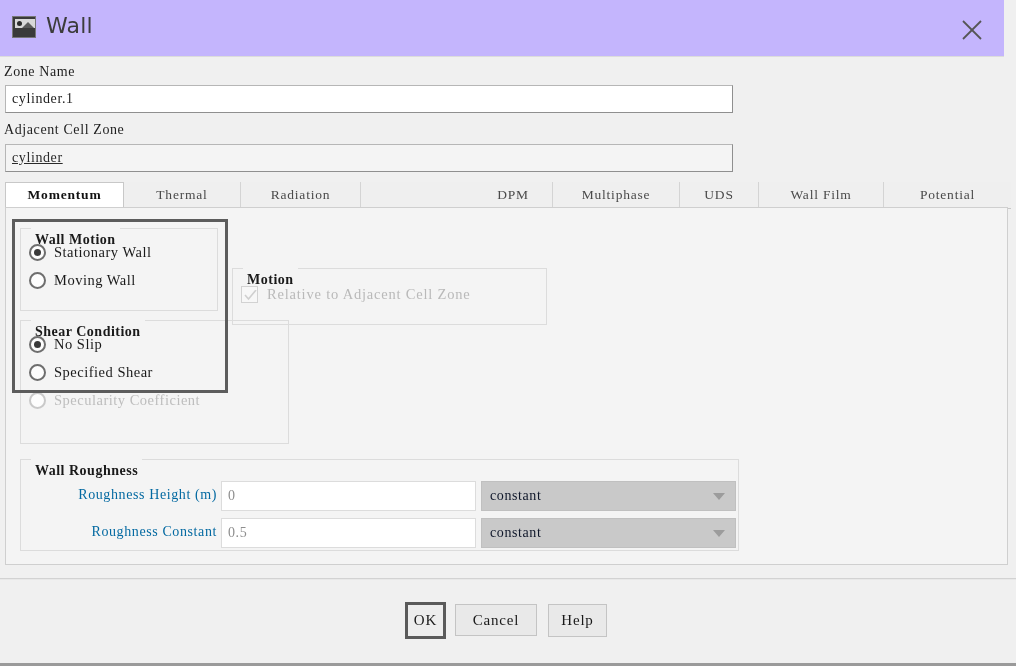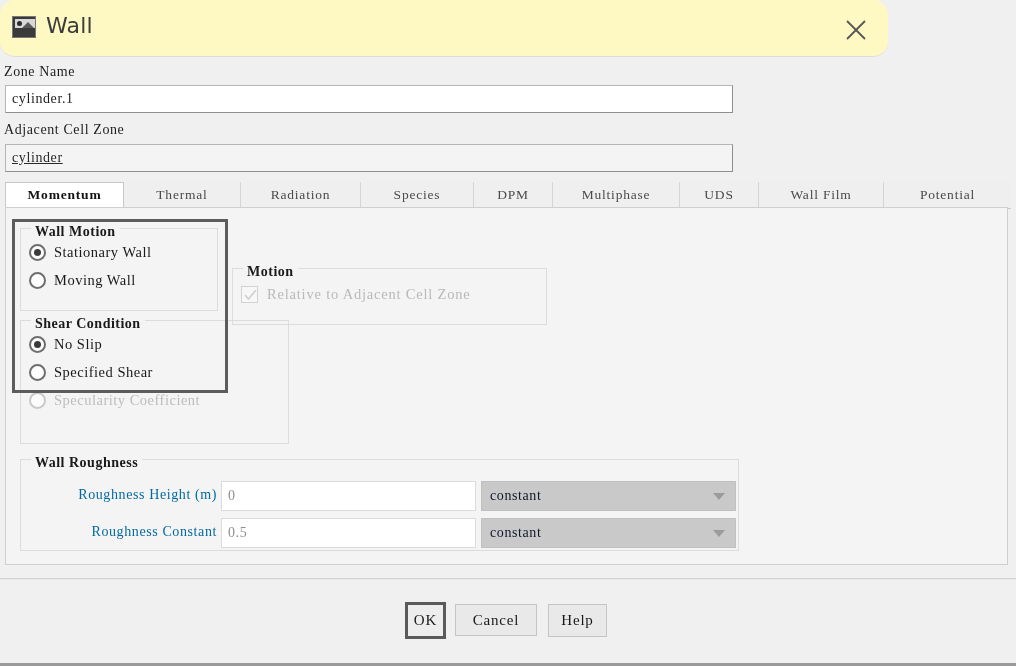--- a/index.html
+++ b/index.html
@@ -17,24 +17,23 @@
     background: #f0f0f0;
     overflow: hidden;
     box-sizing: border-box;
     border-bottom: 3px solid #9a9a9a;
   }
 
   
   .titlebar {
     position: absolute;
     left: 0; top: 0;
-    width: 888px; height: 56px;
-    background: #fef9c3;
+    width: 1004px; height: 56px;
+    background: #c4b5fd;
     border-bottom: 1px solid #dcdcdc;
-    border-radius: 15px;
   }
   .title-icon {
     position: absolute;
     left: 12px; top: 16px;
     width: 24px; height: 22px;
     background: #3a3a3a;
     border: 1px solid #777;
     box-sizing: border-box;
     overflow: hidden;
   }
@@ -142,21 +141,21 @@
   .group {
     position: absolute;
     box-sizing: border-box;
     border: 1px solid #dcdcdc;
     background: transparent;
   }
   .group-title {
     position: absolute;
     top: -9px; left: 10px;
     background: #f4f4f4;
-    padding: 4px 4px;
+    padding: 12px 4px;
     font-size: 14px;
     font-weight: bold;
     color: #1a1a1a;
     letter-spacing: 0.5px;
     white-space: nowrap;
   }
 
   
   .radio-row {
     position: absolute;
@@ -325,21 +324,20 @@
   <div class="field-label" style="left:4px; top:64px;">Zone Name</div>
   <div class="text-field" style="left:5px; top:85px; width:728px; height:28px;">cylinder.1</div>
 
   <div class="field-label" style="left:4px; top:122px;">Adjacent Cell Zone</div>
   <div class="text-field readonly" style="left:5px; top:144px; width:728px; height:28px;">cylinder</div>
 
   <div class="tabstrip">
     <div class="tab active" style="left:0px;   width:119px;">Momentum</div>
     <div class="tab" style="left:119px; width:117px;">Thermal</div>
     <div class="tab" style="left:236px; width:120px;">Radiation</div>
-    <div class="tab" style="left:356px; width:113px;">Species</div>
     <div class="tab" style="left:469px; width:79px;">DPM</div>
     <div class="tab" style="left:548px; width:127px;">Multiphase</div>
     <div class="tab" style="left:675px; width:79px;">UDS</div>
     <div class="tab" style="left:879px; width:127px; border-right:none;">Potential</div>
     <div class="tab" style="left:754px; width:125px;">Wall Film</div>
   </div>
 
   <div class="tabpanel">
 
     <div class="group" style="left:14px; top:20px; width:198px; height:83px;">

